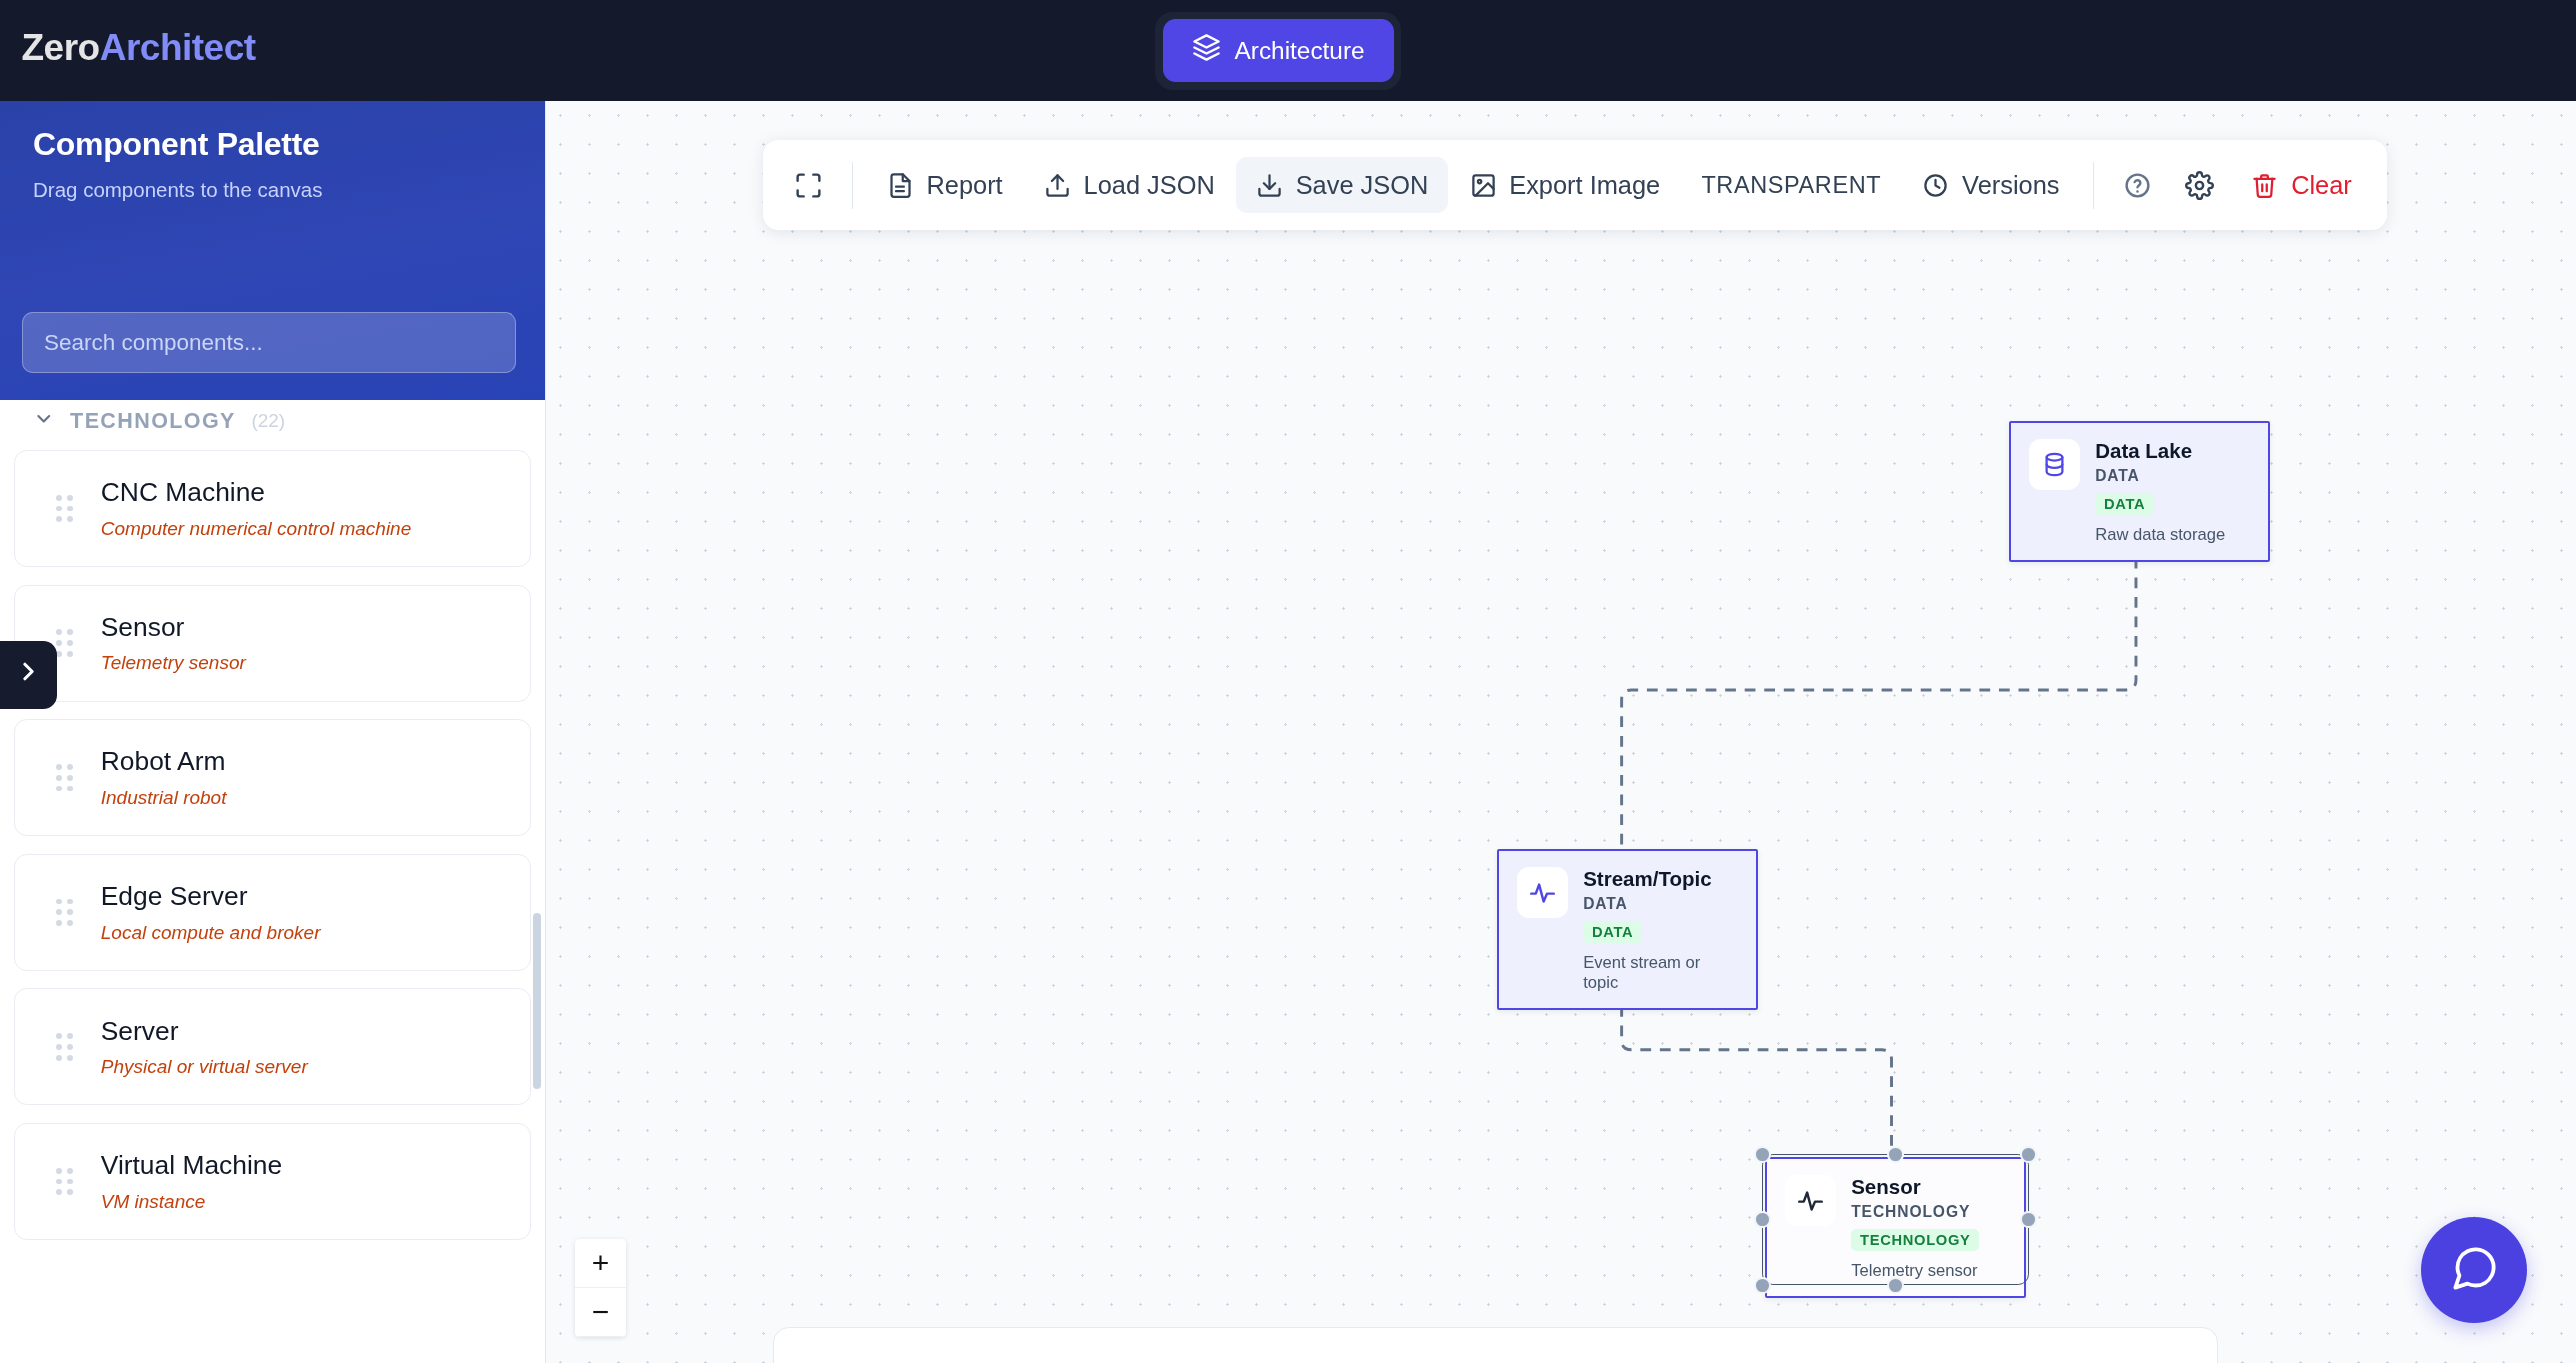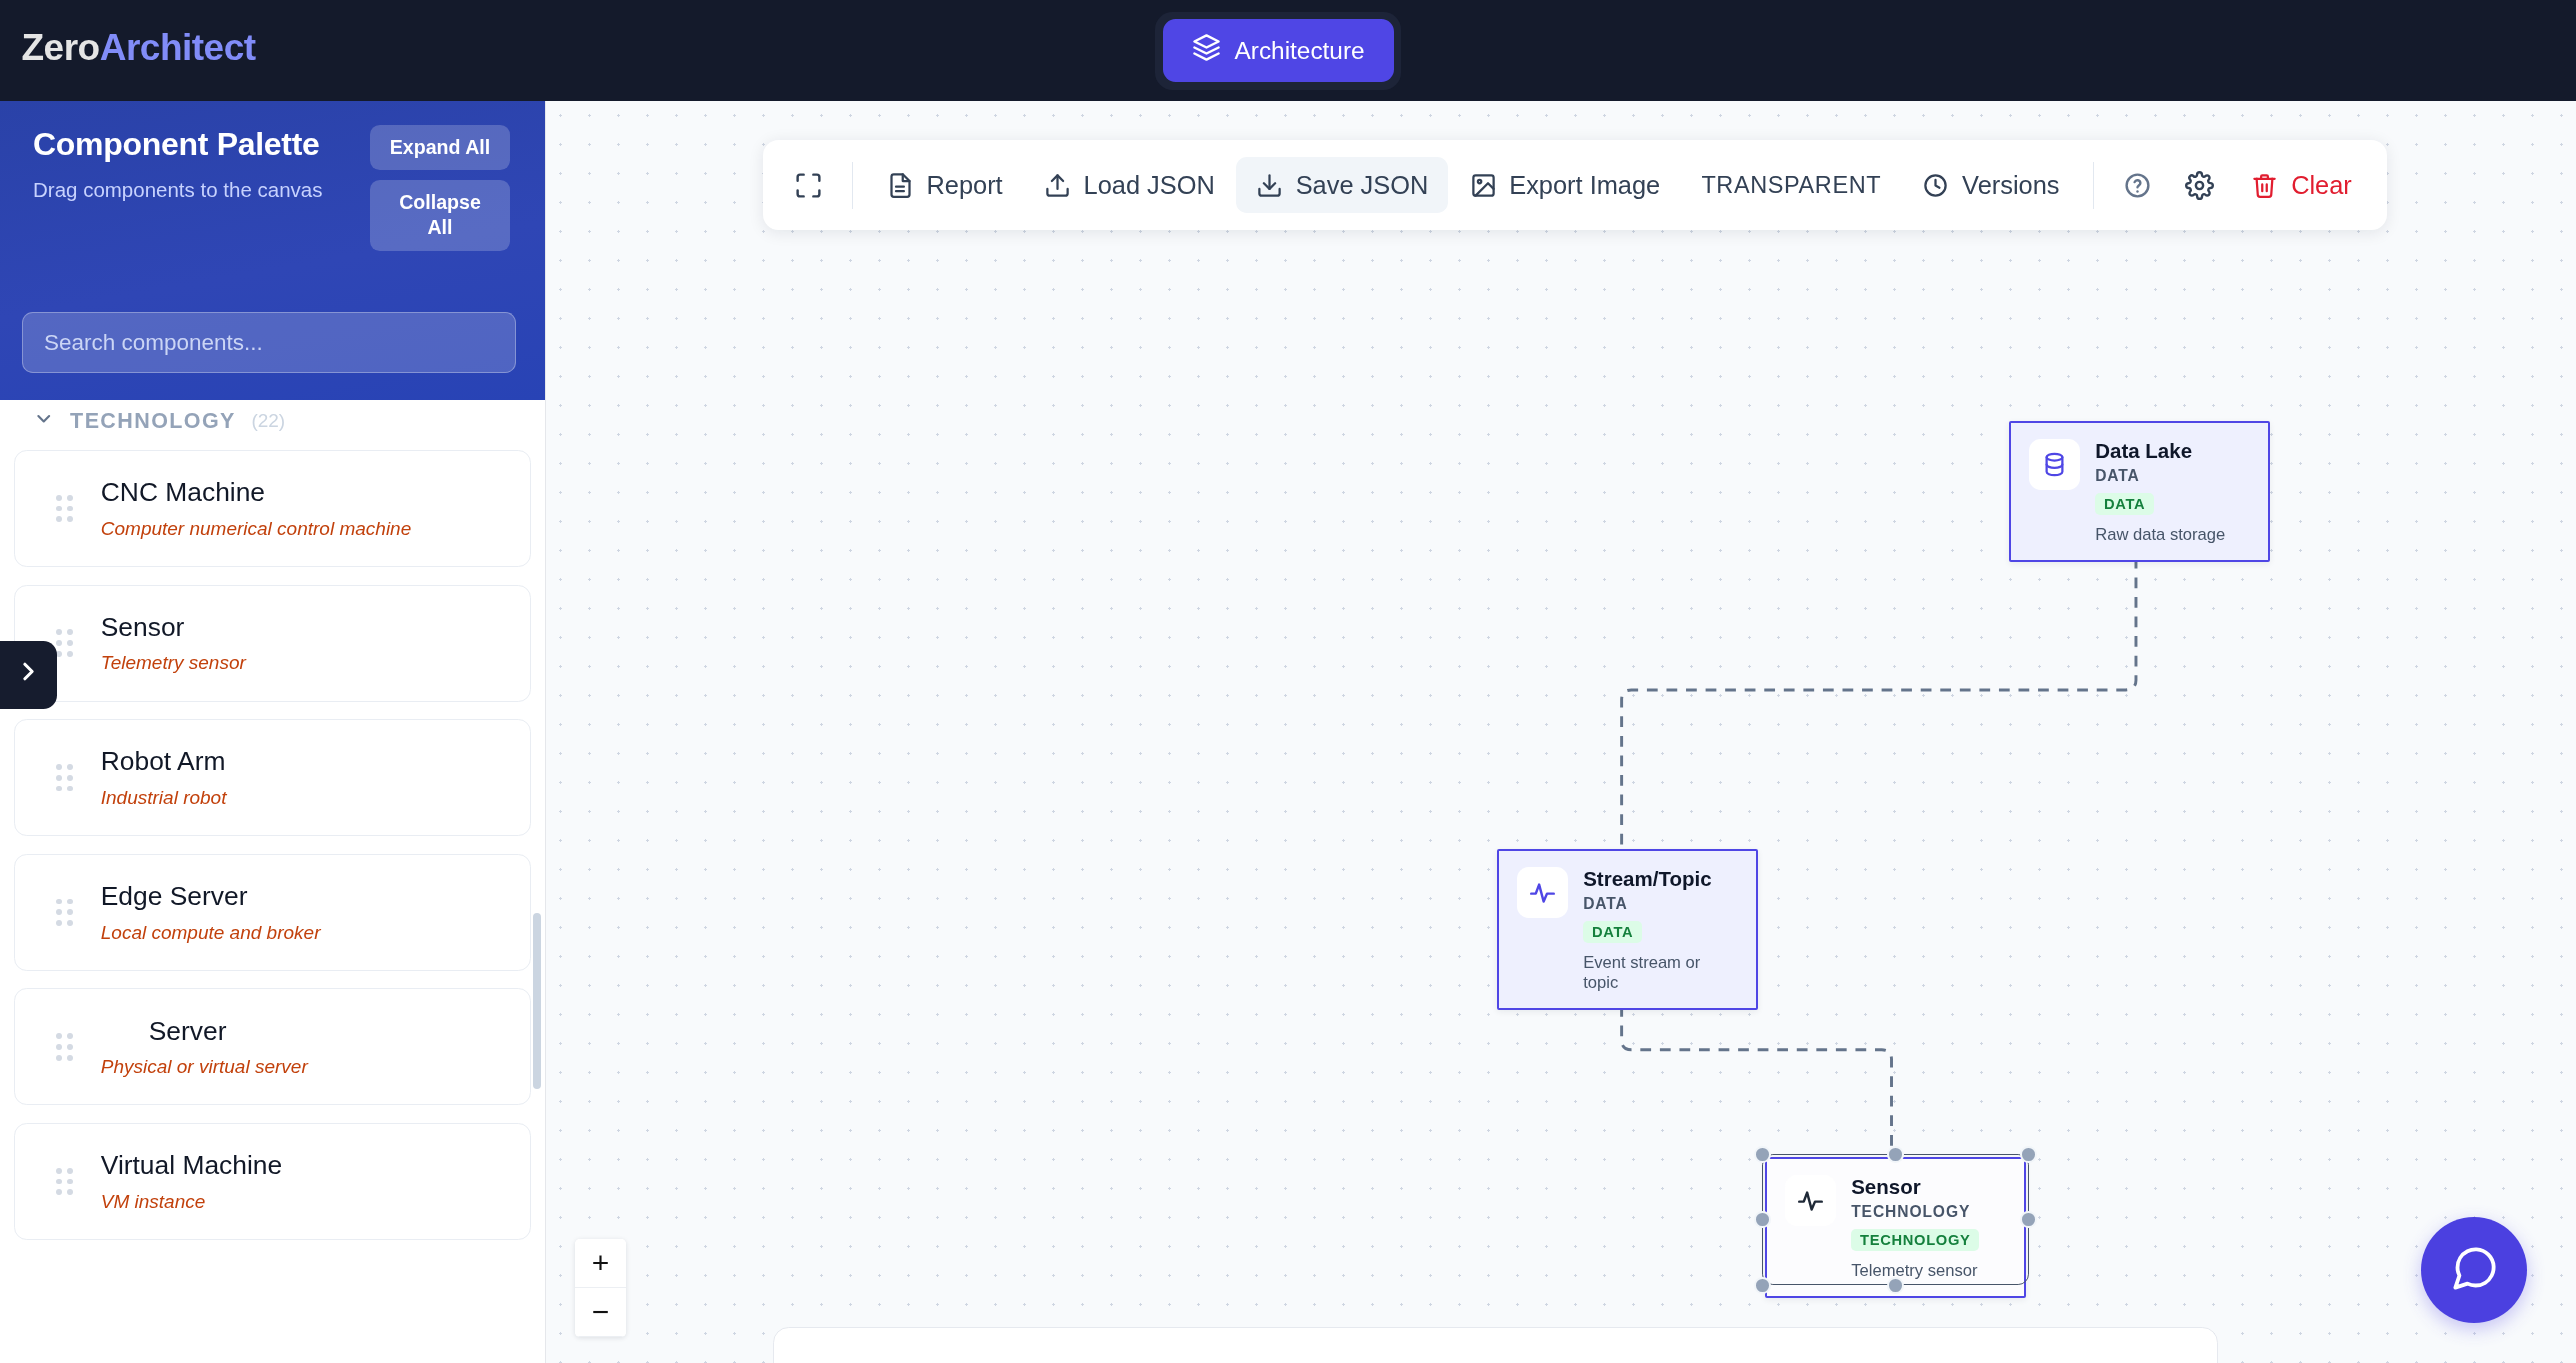--- a/index.html
+++ b/index.html
@@ -217,24 +217,20 @@
         </span>
         <span>Architecture</span>
       </button>
     </div>
   </div>
 
   <div class="sidebar">
     <div class="side-head">
       <div class="side-title">Component Palette</div>
       <div class="side-sub">Drag components to the canvas</div>
-      <div class="side-btns">
-        <button class="side-btn">Expand All</button>
-        <button class="side-btn two">Collapse All</button>
-      </div>
       <input class="side-search" placeholder="Search components..." style="">
     </div>
 
     <div class="section-head">
       <span class="chev">
         <svg width="21.5" height="21.5" viewBox="0 0 24 24" fill="none" stroke="#64748b" stroke-width="2.4" stroke-linecap="round" stroke-linejoin="round">
             <polyline points="6 9 12 15 18 9"></polyline>
           </svg>
       </span>
       <span class="section-name">TECHNOLOGY</span>
@@ -301,21 +297,21 @@
         <div class="comp-card">
           <span class="grip">
             <i></i>
             <i></i>
             <i></i>
             <i></i>
             <i></i>
             <i></i>
           </span>
           <span class="comp-text">
-            <span class="comp-name" style="display: block; margin-left: 48px;">Server</span>
+            <span class="comp-name" style="display: block;">Server</span>
             <span class="comp-desc" style="display: block;">Physical or virtual server</span>
           </span>
         </div>
         <div class="comp-card">
           <span class="grip">
             <i></i>
             <i></i>
             <i></i>
             <i></i>
             <i></i>

